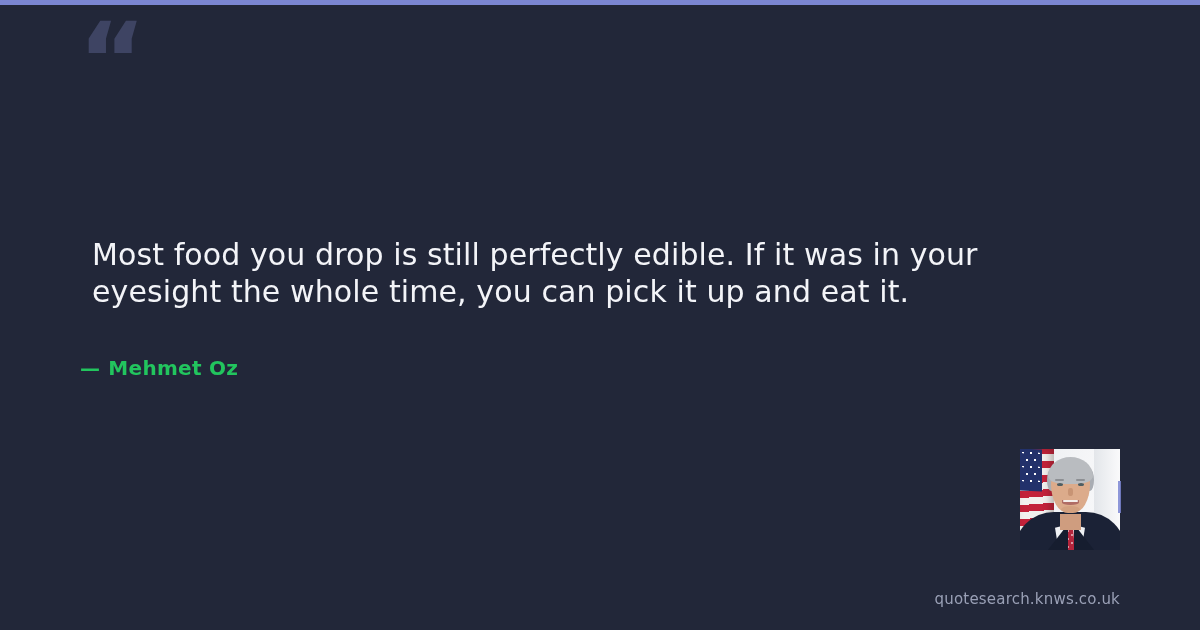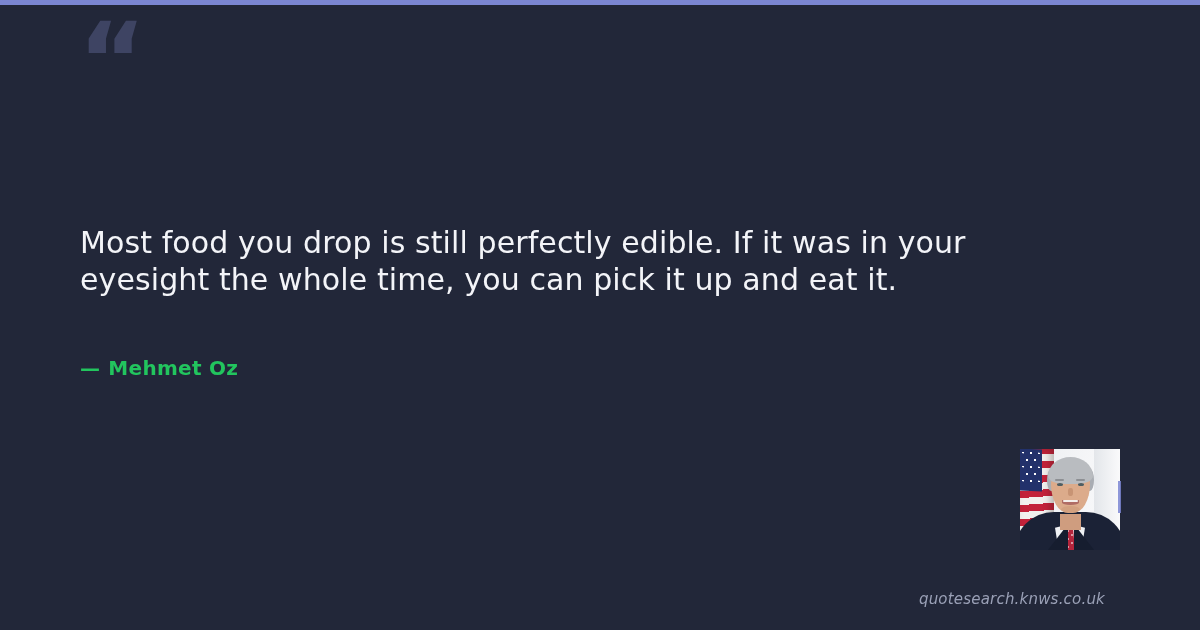--- a/index.html
+++ b/index.html
@@ -48,21 +48,21 @@
   }
 
   
   #quote-block {
     position: absolute;
     left: 80px;
     top: 224px;
     width: 930px;
   }
   #quote-text {
-    margin: 0;
+    margin: 12px;
     font-size: 30px;
     line-height: 37px;
     font-weight: 400;
     color: #f3f4f8;
     letter-spacing: 0.1px;
   }
 
   #attribution {
     position: absolute;
     left: 80px;
@@ -276,27 +276,26 @@
     top: 481px;
     width: 3px;
     height: 32px;
     background: #7b86d2;
     opacity: .85;
   }
 
   
   #source {
     position: absolute;
-    right: 95px;
+    right: 80px;
     top: 590px;
     font-size: 15px;
     color: #9aa0b6;
     letter-spacing: 0.2px;
     white-space: nowrap;
-    font-style: italic;
   }
 </style>
 </head>
 <body>
 
 <div id="card">
 
   <div id="top-accent"></div>
 
   <div id="quote-mark">“</div>

